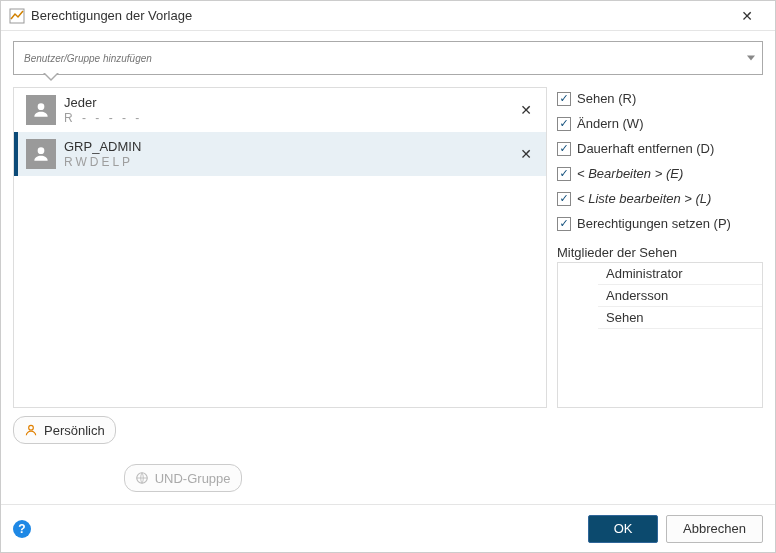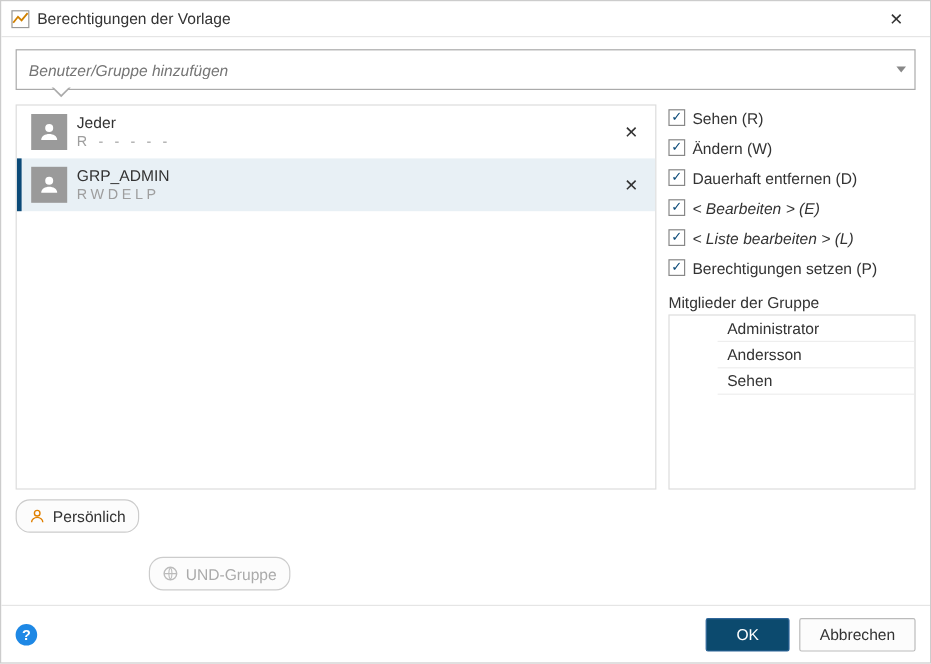--- a/index.html
+++ b/index.html
@@ -65,21 +65,21 @@
     border-top: 7px solid #ffffff;
     z-index: 2;
   }
   .search-input {
     width: 100%;
     height: 34px;
     border: 1px solid #aaa;
     padding: 6px 28px 6px 10px;
     font-style: italic;
     color: #666;
-    font-size: 13px;
+    font-size: 10px;
     outline: none;
     font-family: inherit;
   }
   .search-dd {
     position: absolute;
     right: 8px; top: 50%;
     transform: translateY(-50%);
     width: 0; height: 0;
     border-left: 4px solid transparent;
     border-right: 4px solid transparent;
@@ -128,21 +128,21 @@
     width: 206px;
     display: flex;
     flex-direction: column;
   }
   .perm-list {
     display: flex;
     flex-direction: column;
     gap: 10px;
     padding-top: 4px;
   }
-  .perm-item { display: flex; align-items: flex-start; gap: 6px; }
+  .perm-item { display: flex; align-items: center; gap: 6px; }
   .perm-item .cb {
     width: 14px; height: 14px;
     border: 1px solid #888;
     background: #fff;
     display: inline-flex; align-items: center; justify-content: center;
     flex-shrink: 0;
   }
   .perm-item .cb.checked::after {
     content: "✓";
     font-size: 11px;
@@ -309,21 +309,21 @@
         <div class="perm-item italic">
           <span class="cb checked"></span>
           <label>&lt; Liste bearbeiten &gt; (L)</label>
         </div>
         <div class="perm-item">
           <span class="cb checked"></span>
           <label>Berechtigungen setzen (P)</label>
         </div>
       </div>
 
-      <div class="members-header">Mitglieder der Gruppe</div>
+      <div class="members-header">Mitglieder der Sehen</div>
       <div class="members-list">
         <div class="member-row">Administrator</div>
         <div class="member-row">Andersson</div>
         <div class="member-row">Sehen</div>
       </div>
     </div>
   </div>
 
   <div class="below-list">
     <div class="small-btn">

